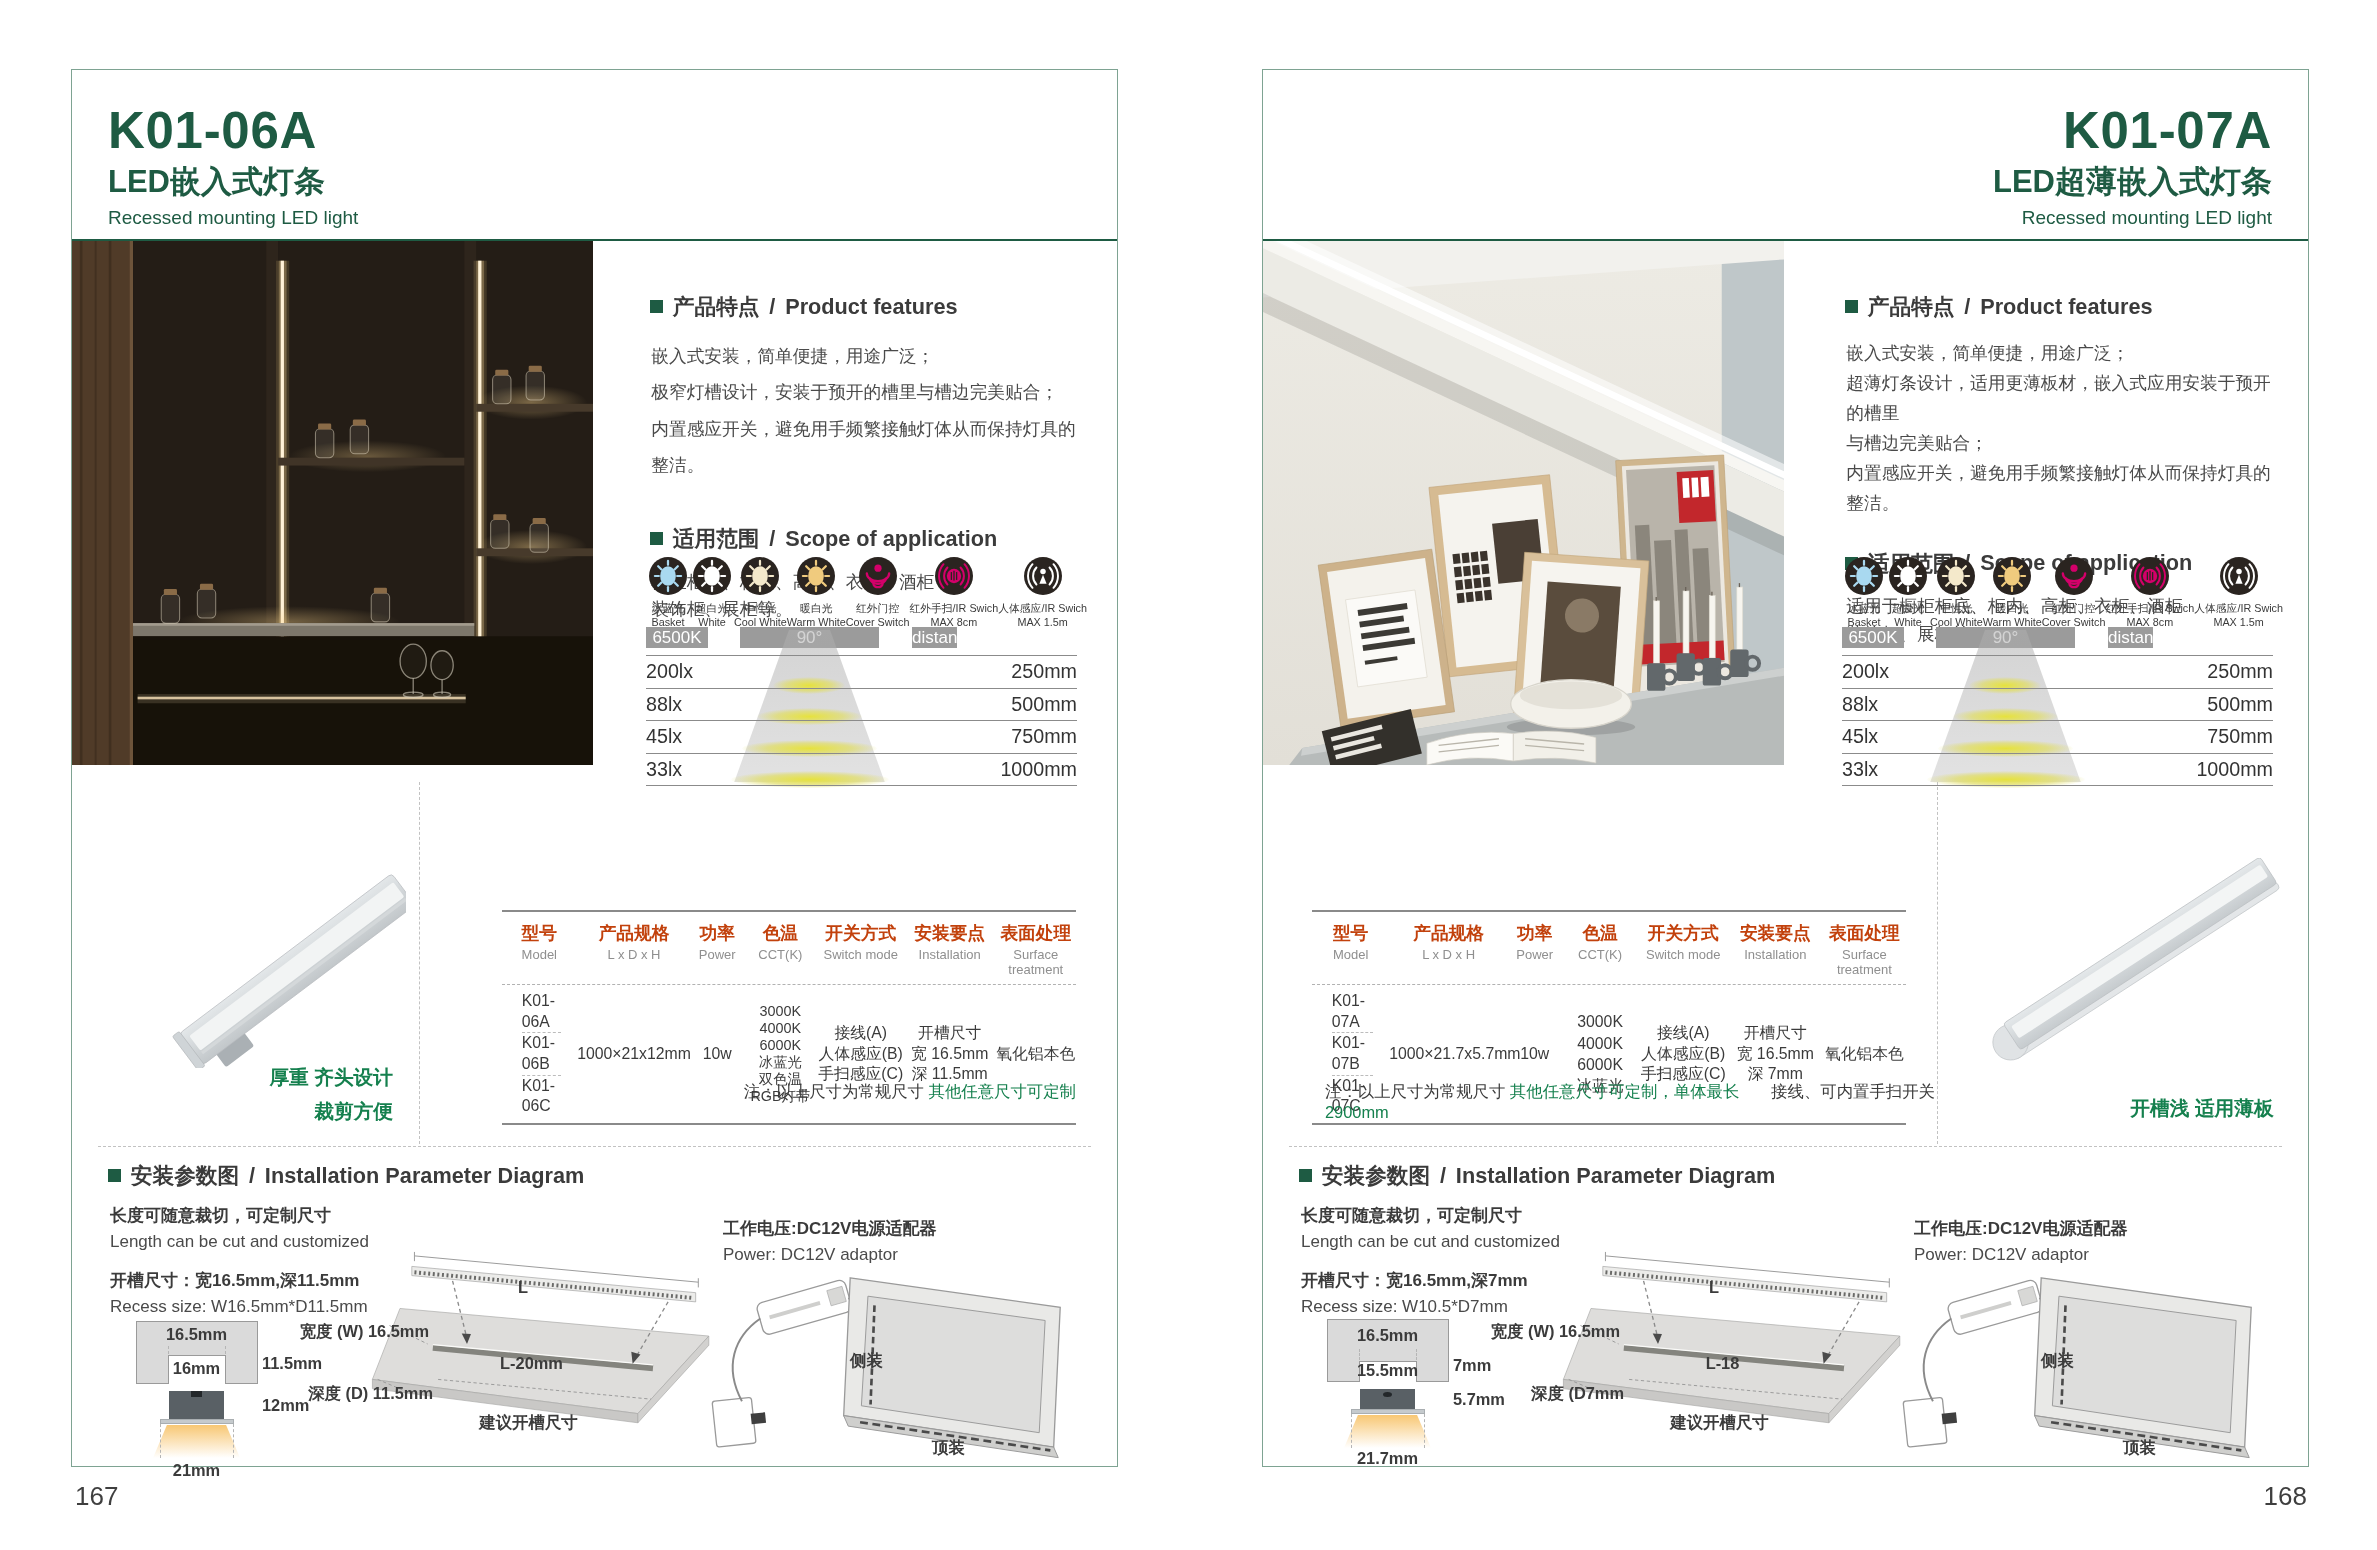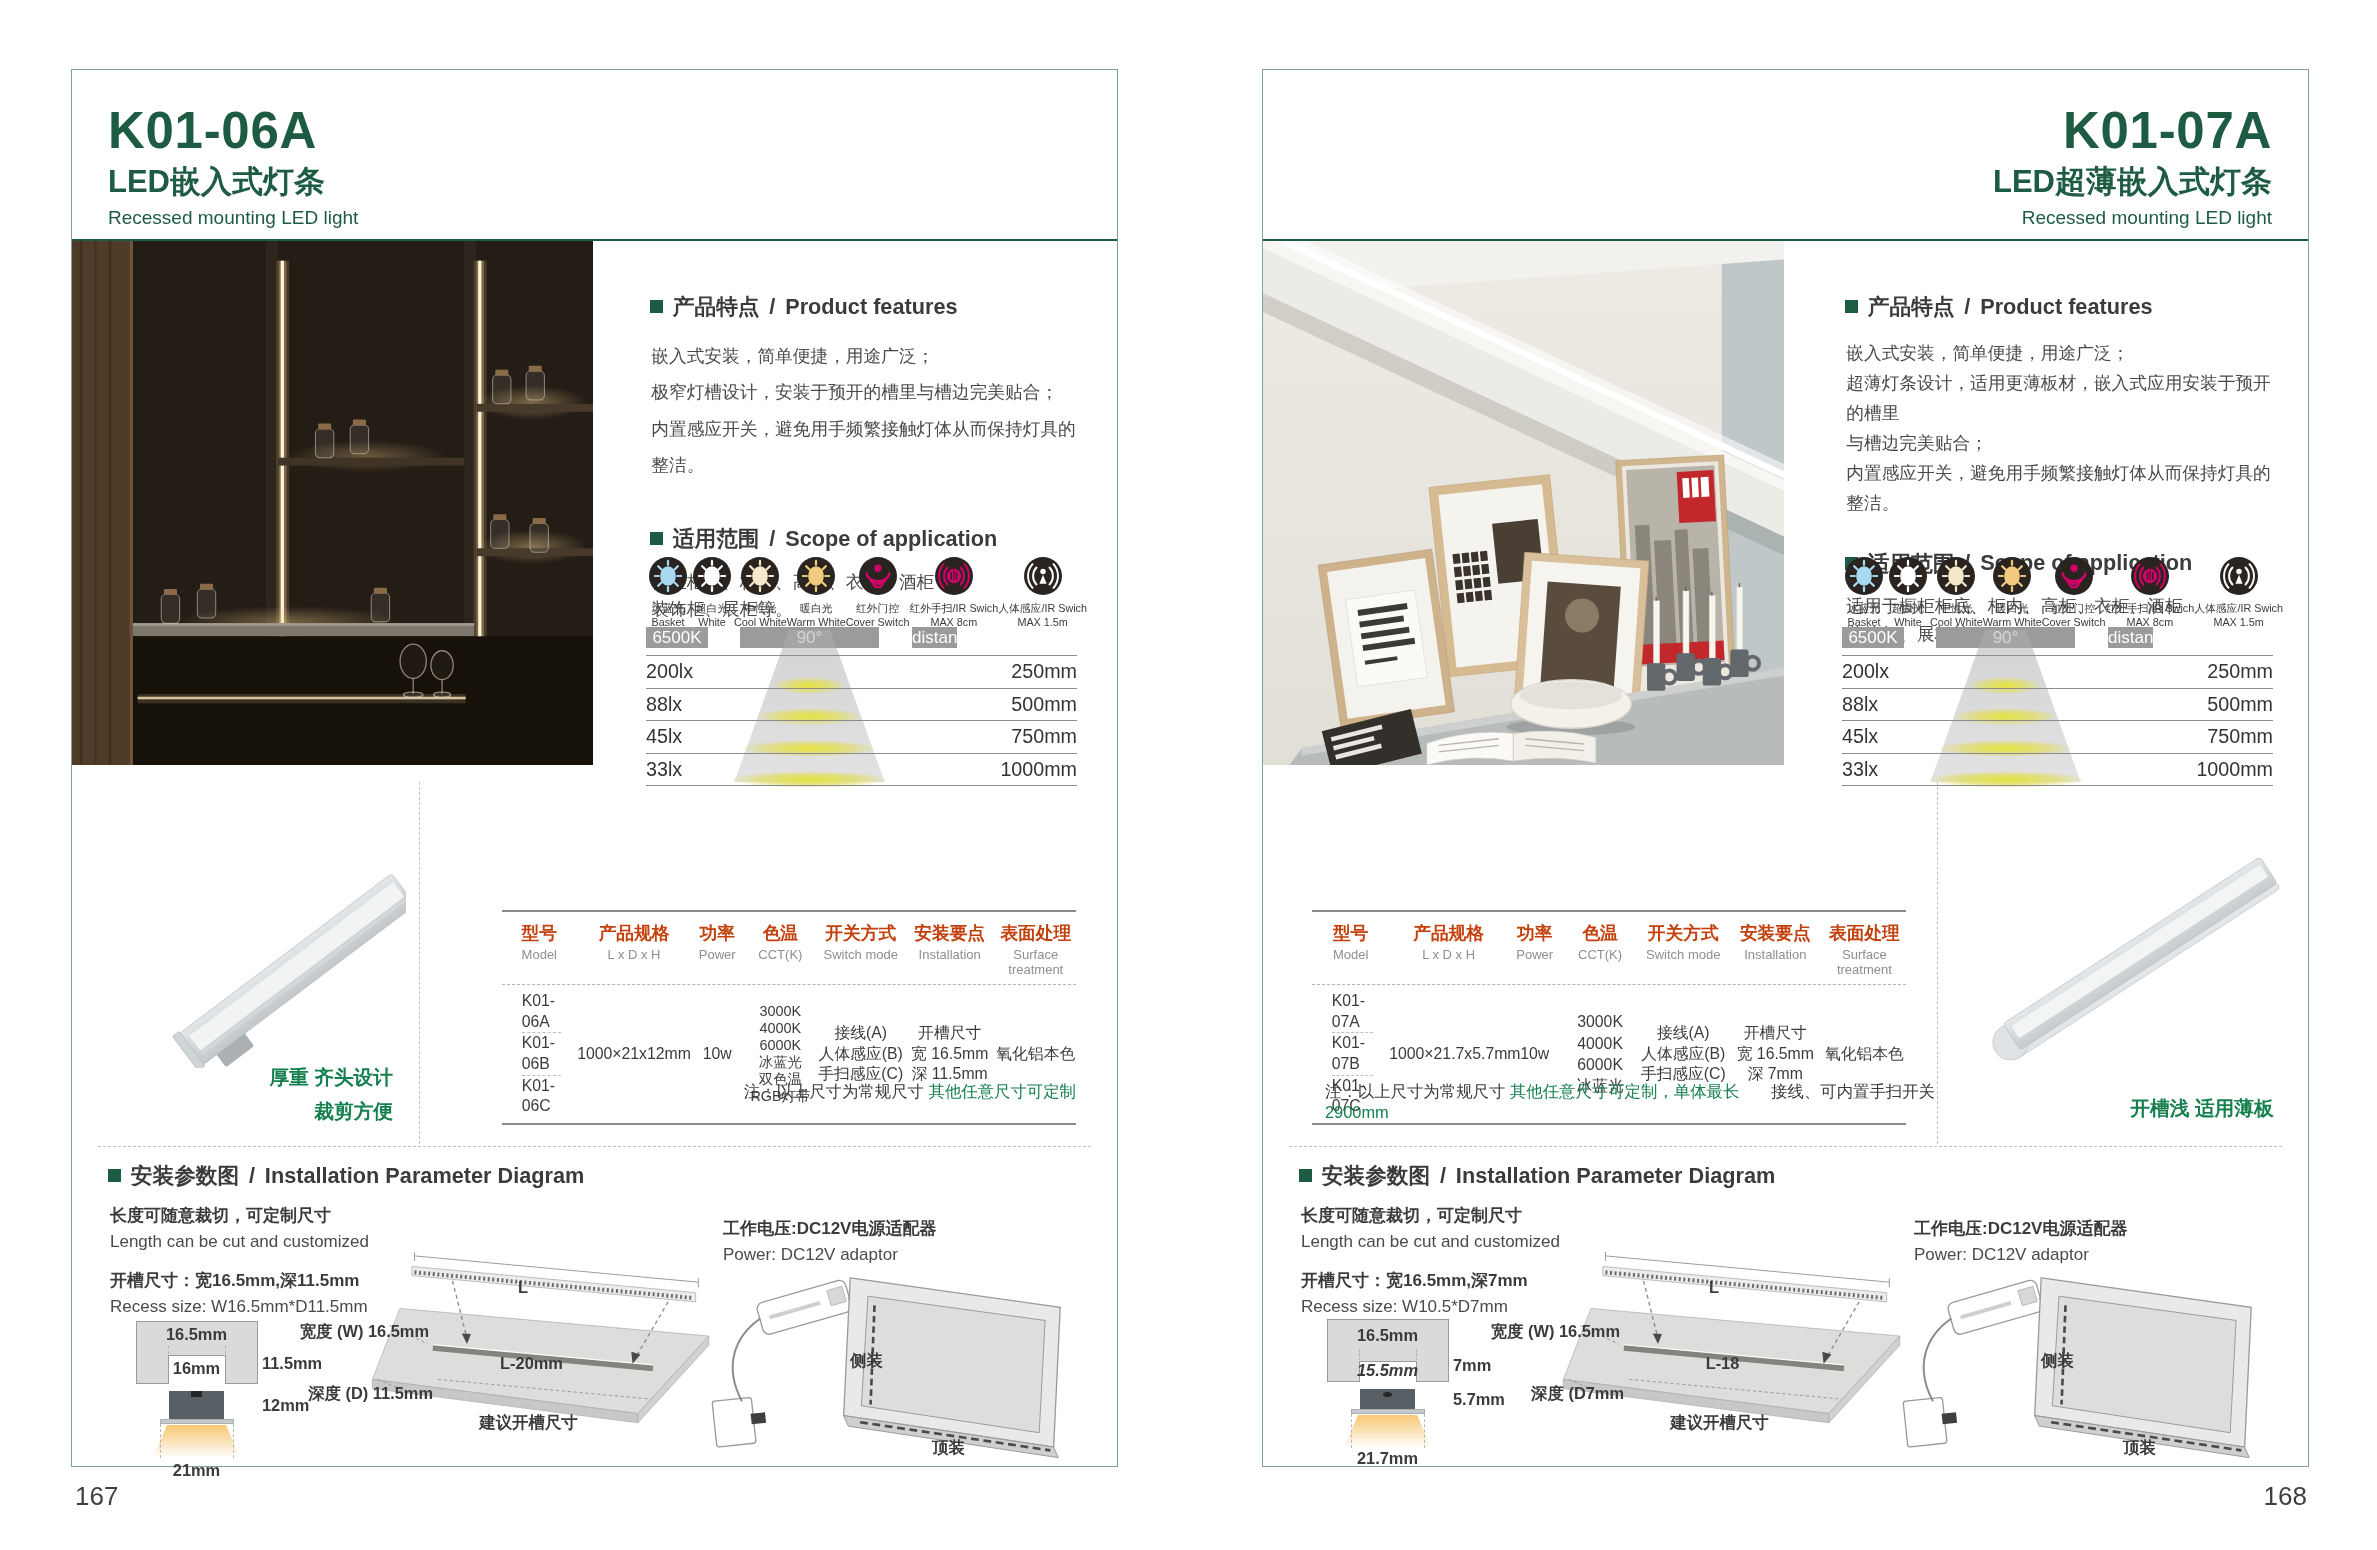--- a/index.html
+++ b/index.html
@@ -921,21 +921,21 @@
     <div class="txt-zh">工作电压:DC12V电源适配器</div>
     <div class="txt-en">Power: DC12V adaptor</div>
   </div>
 
   <div class="xsect">
     <div class="xs xs-panel"></div>
     <div class="xs xs-notch" style="top:46px;height:21px;"></div>
     <div class="xl" style="left:38px;top:10.5px;width:67px;">16.5mm</div>
     <div class="xs xs-guide" style="left:43px;top:34px;height:10.5px;"></div>
         <div class="xs xs-guide" style="left:100px;top:34px;height:10.5px;"></div>
-    <div class="xl" style="left:38px;top:46px;width:67px;font-style:italic;">15.5mm</div>
+    <div class="xl" style="left:38px;top:46px;width:67px;">15.5mm</div>
     <div class="xl" style="left:137px;top:41px;">7mm</div>
     <div class="xs xs-profile" style="top:74px;height:19.7px;">
           <div class="xs-chip" style="margin:2.6px auto;width:9.2px;height:5.3px;border-radius:50%;"></div>
         </div>
     <div class="xl" style="left:137px;top:75px;">5.7mm</div>
     <div class="xs xs-flange" style="top:94px;"></div>
     <div class="xs xs-light" style="top:100px;"></div>
     <div class="xs xs-guide" style="left:35px;top:99px;height:34px;"></div>
         <div class="xs xs-guide" style="left:108px;top:99px;height:34px;"></div>
     <div class="xl" style="left:38px;top:134px;width:67px;">21.7mm</div>

